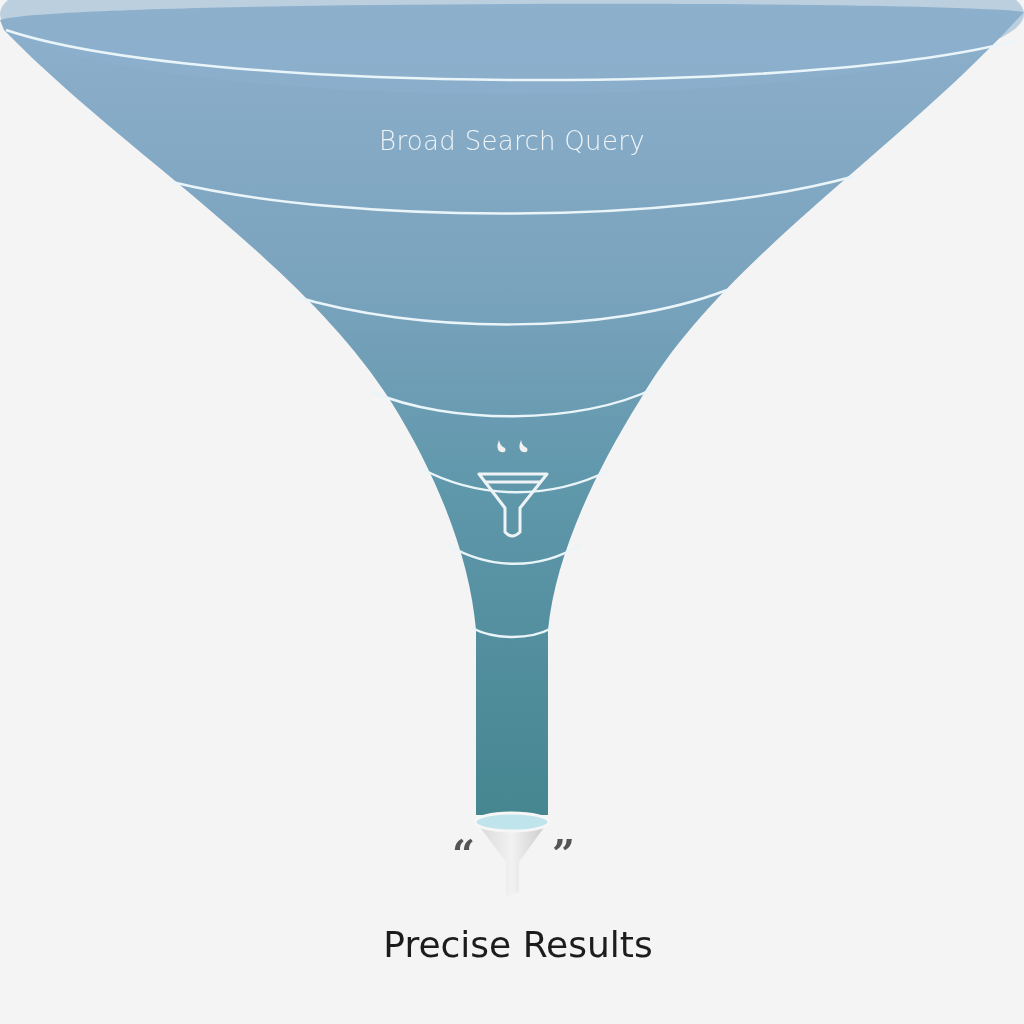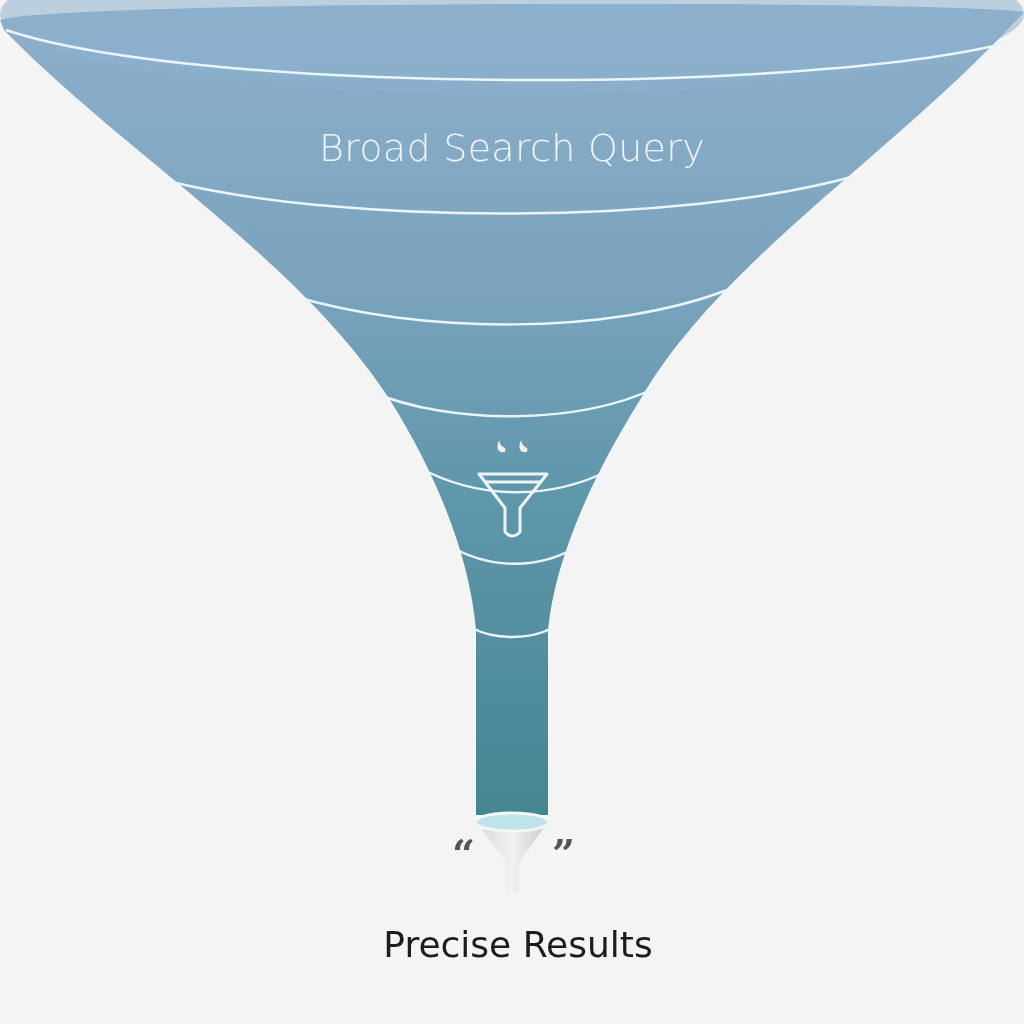--- a/index.html
+++ b/index.html
@@ -1,18 +1,18 @@
 <!DOCTYPE html>
 <html><head>
 <meta charset="utf-8">
 <style>
   html,body{margin:0;padding:0;}
   body{width:1024px;height:1024px;background:#f4f4f4;position:relative;overflow:hidden;font-family:"DejaVu Sans","Liberation Sans",sans-serif;}
   svg{position:absolute;left:0;top:0;}
-  .top-label{position:absolute;left:0;width:1024px;top:126px;text-align:center;color:#eef4f8;font-size:38px;font-weight:300;letter-spacing:0.3px;}
+  .top-label{position:absolute;left:0;width:1024px;top:126px;text-align:center;color:#eef4f8;font-size:26px;font-weight:300;letter-spacing:0.3px;}
   .bottom-label{position:absolute;left:0;width:1036px;top:924px;text-align:center;color:#1c1c1c;font-size:36px;}
   .quote{position:absolute;color:#555;font-family:"DejaVu Serif",serif;font-size:40px;font-weight:bold;}
 </style>
 </head>
 <body>
 
 <svg width="1024" height="1024" viewBox="0 0 1024 1024">
   <defs>
     <linearGradient id="fg" x1="0" y1="0" x2="0" y2="1">
       <stop offset="0" stop-color="#8eb0cc"></stop>

